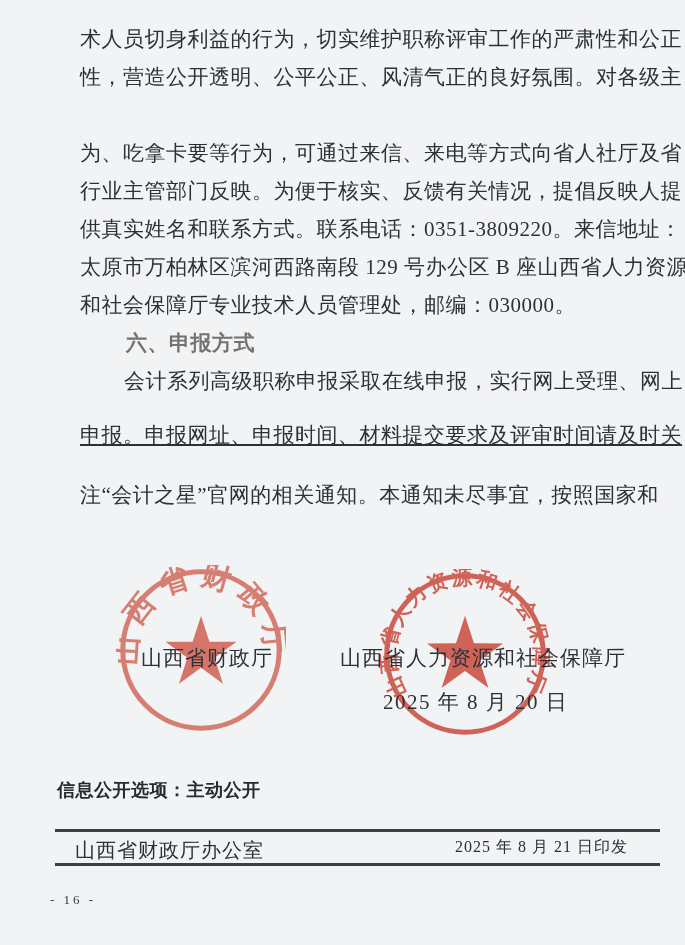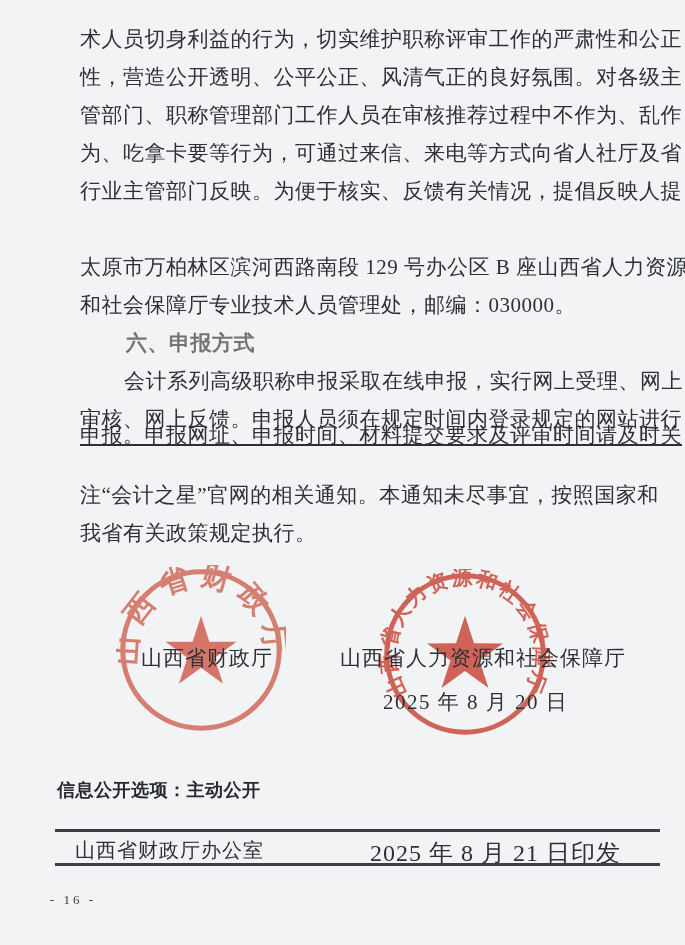--- a/index.html
+++ b/index.html
@@ -88,51 +88,49 @@
   .rule-bottom { top: 863px; }
   .issuer {
     position: absolute;
     left: 75px; top: 837px;
     font-size: 20px;
     letter-spacing: 1px;
     color: #2d3036;
   }
   .print-date {
     position: absolute;
-    right: 64px; top: 837px;
-    font-size: 24px;
+    right: 57px; top: 837px;
+    font-size: 16px;
     letter-spacing: 1px;
     color: #2d3036;
   }
   .page-number {
     position: absolute;
     left: 50px; top: 892px;
     font-size: 13px;
     letter-spacing: 3px;
     color: #34373c;
   }
 </style>
 </head>
 <body>
 
 <div class="page">
 
   <div class="bline l0">术人员切身利益的行为，切实维护职称评审工作的严肃性和公正</div>
   <div class="bline l1">性，营造公开透明、公平公正、风清气正的良好氛围。对各级主</div>
-  <div class="bline l2">管部门、职称管理部门工作人员在审核推荐过程中不作为、乱作</div>
   <div class="bline l3">为、吃拿卡要等行为，可通过来信、来电等方式向省人社厅及省</div>
   <div class="bline l4">行业主管部门反映。为便于核实、反馈有关情况，提倡反映人提</div>
+  <div class="bline l5">供真实姓名和联系方式。联系电话：0351-3809220。来信地址：</div>
   <div class="bline l6">太原市万柏林区滨河西路南段 129 号办公区 B 座山西省人力资源</div>
   <div class="bline l7 last">和社会保障厅专业技术人员管理处，邮编：030000。</div>
   <div class="bline l8 heading">六、申报方式</div>
   <div class="bline l9 indent">会计系列高级职称申报采取在线申报，实行网上受理、网上</div>
-  <div class="bline l10">审核、网上反馈。申报人员须在规定时间内登录规定的网站进行</div>
   <div class="bline l11">申报。申报网址、申报时间、材料提交要求及评审时间请及时关</div>
   <div class="bline l12">注“会计之星”官网的相关通知。本通知未尽事宜，按照国家和</div>
-  <div class="bline l13 last">我省有关政策规定执行。</div>
 
   <svg class="seal seal-finance" viewBox="0 0 200 200" aria-hidden="true">
     <circle class="seal-ring" cx="100" cy="100" r="92"></circle>
     <path id="arc-fin" d="M 26,118 A 76,76 0 1 1 174,118" fill="none"></path>
     <text class="seal-arc">
       <textPath href="#arc-fin" startOffset="0">山西省财政厅</textPath>
     </text>
     <polygon class="seal-star" points="100,60 109.9,90.4 141.8,90.4 116,109.2 125.9,139.6 100,120.8 74.1,139.6 84,109.2 58.2,90.4 90.1,90.4"></polygon>
   </svg>
 

